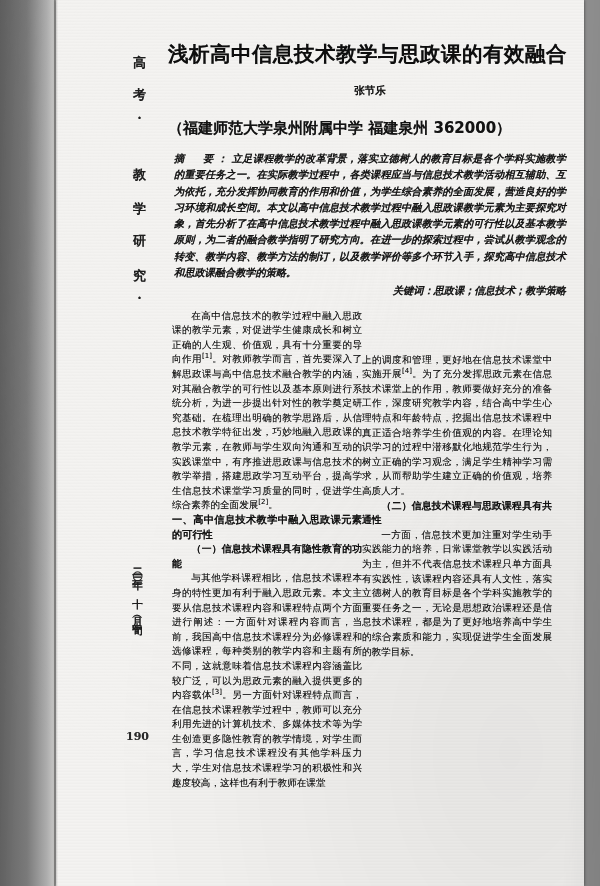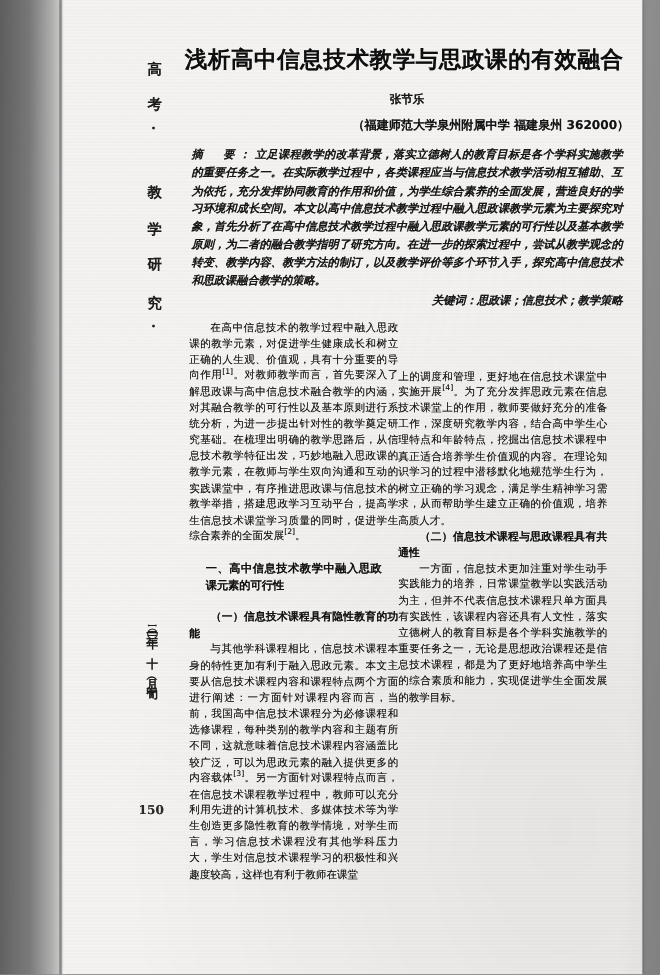--- a/index.html
+++ b/index.html
@@ -122,24 +122,24 @@
     color: #0e0e0e;
   }
   #author {
     margin-top: 16px;
     text-align: center;
     font-family: "DejaVu Sans", "Liberation Sans", sans-serif;
     font-size: 10.5px;
     font-weight: 600;
   }
   #affiliation {
-    margin-top: 8px;
-    text-align: right;
-    font-family: "DejaVu Sans", "Liberation Sans", sans-serif;
-    font-size: 11px;
+    margin-top: 21px;
+    text-align: left;
+    font-family: "DejaVu Sans", "Liberation Sans", sans-serif;
+    font-size: 15px;
     font-weight: 600;
   }
 
   #abstract-block {
     margin-top: 12px;
     padding: 0 6px 0 6px;
     font-family: "DejaVu Serif", "Liberation Serif", serif;
     font-size: 10.2px;
     line-height: 16.3px;
     text-align: justify;
@@ -181,21 +181,21 @@
     text-align: justify;
     text-justify: inter-character;
     color: #111;
   }
   .col p {
     margin: 0;
     text-indent: 2em;
   }
   .col p.noindent { text-indent: 0; margin-top: 44px; }
   .col h2 {
-    margin: 15px;
+    margin: 0;
     font-size: 10.2px;
     line-height: 14.6px;
     font-weight: 700;
     text-indent: 0;
   }
   .col h3 {
     margin: 0;
     font-size: 9.8px;
     line-height: 14.6px;
     font-weight: 700;
@@ -218,21 +218,21 @@
 <div id="scan">
 
   <div id="gutter-shadow"></div>
 
   <div id="page-sheet">
 
     <div class="vrun" id="run-head-top">高 考 · 教 学 研 究 ·</div>
 
     <div class="vrun" id="run-head-date">二〇二二年 十 月（中旬）</div>
 
-    <div id="folio">150</div>
+    <div id="folio">190</div>
 
     <div id="article">
 
       <div id="title">浅析高中信息技术教学与思政课的有效融合</div>
 
       <div id="author">张节乐</div>
 
       <div id="affiliation">（福建师范大学泉州附属中学  福建泉州  362000）</div>
 
       <div id="abstract-block">

